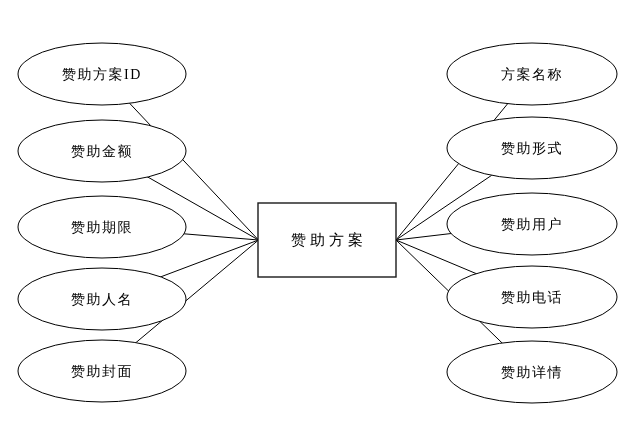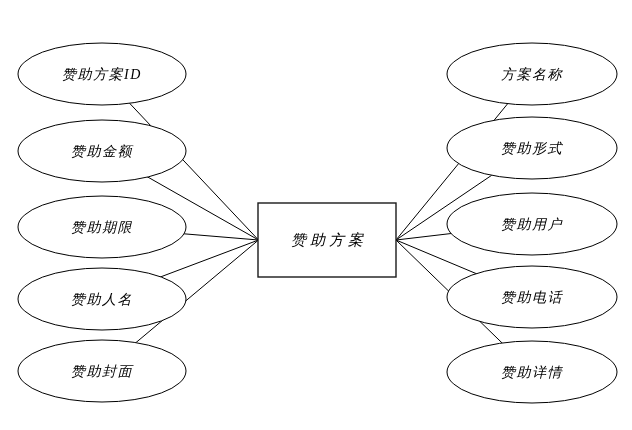--- a/index.html
+++ b/index.html
@@ -7,21 +7,20 @@
     padding: 0;
     background: #ffffff;
   }
   .canvas {
     position: relative;
     width: 632px;
     height: 430px;
     background: #ffffff;
     overflow: hidden;
     font-family: "Liberation Serif", "DejaVu Serif", serif;
-    font-style: italic;
   }
   svg text {
     fill: #000000;
     font-family: "Liberation Serif", "DejaVu Serif", serif;
   }
   .attr-label {
     font-size: 14px;
     letter-spacing: 1.5px;
   }
   .entity-label {

